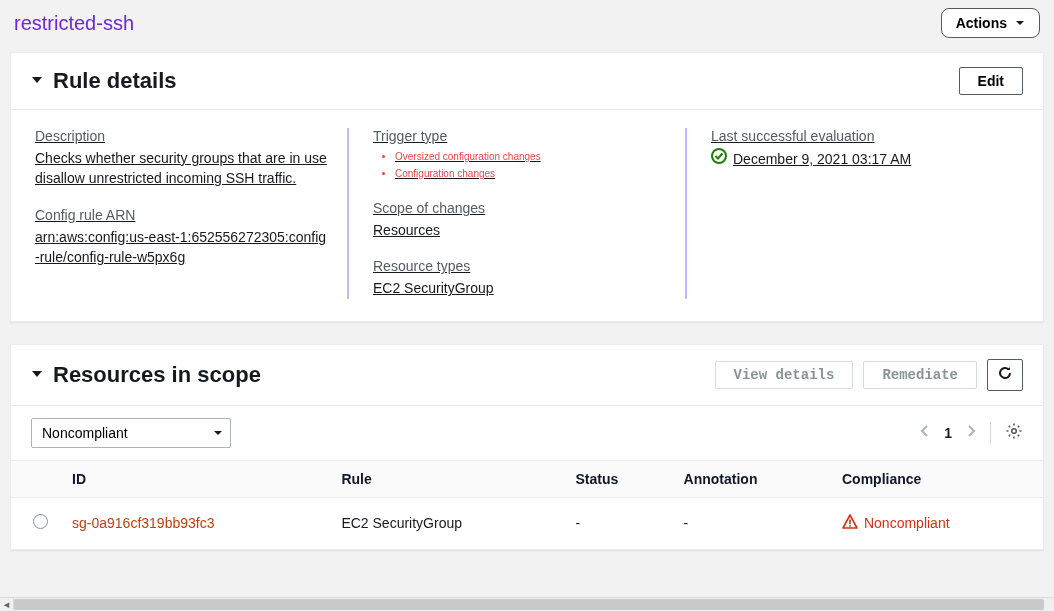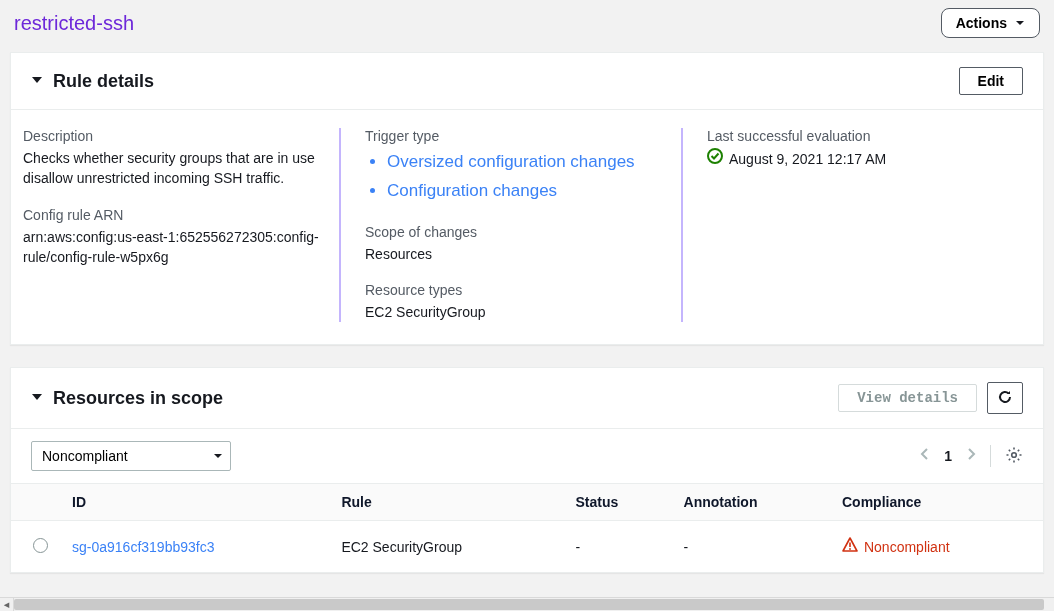--- a/index.html
+++ b/index.html
@@ -55,42 +55,43 @@
   .panel-header-left {
     display: flex;
     align-items: center;
     gap: 10px;
   }
   .collapse-icon {
     display: inline-block;
     color: #16191f;
   }
   .panel-title {
-    font-size: 18px;
+    font-size: 22px;
     font-weight: 700;
   }
   .edit-btn, .secondary-btn {
     background: #fff;
     border: 1px solid #545b64;
     border-radius: 2px;
     padding: 5px 18px;
     font-size: 14px;
     font-weight: 700;
     cursor: pointer;
   }
   .secondary-btn.disabled {
     border-color: #d5dbdb;
     color: #879596;
     cursor: default;
     font-weight: 700;
     font-family: Liberation Mono, monospace;
   }
   .panel-body {
     display: flex;
-    padding: 18px 20px 22px 12px;
+    padding: 18px 20px 22px 24px;
+    text-decoration: underline;
   }
   .col {
     flex: 1;
     padding-right: 20px;
   }
   .col + .col {
     border-left: 2px solid #c4b5fd;
     padding-left: 24px;
   }
   .field-label {
@@ -105,22 +106,22 @@
     margin-bottom: 18px;
   }
   .field-value:last-child { margin-bottom: 0; }
   ul.trigger-list {
     list-style: disc;
     padding-left: 22px;
     margin-top: 2px;
     margin-bottom: 18px;
   }
   ul.trigger-list li {
-    color: #3b82f6;
-    font-size: 17px;
+    color: #ef4444;
+    font-size: 10px;
     line-height: 1.7;
   }
   .eval-row {
     display: flex;
     align-items: center;
     gap: 6px;
   }
   .check-icon {
     color: #1d8102;
   }
@@ -215,21 +216,21 @@
   }
   .radio-circle {
     width: 15px; height: 15px;
     border: 1px solid #879596;
     border-radius: 50%;
     display: inline-block;
     cursor: pointer;
     background: #fff;
   }
   .link {
-    color: #3b82f6;
+    color: #c2410c;
     cursor: pointer;
   }
   .noncompliant {
     color: #d13212;
     display: inline-flex;
     align-items: center;
     gap: 6px;
   }
   .scroll-hint {
     height: 14px;
@@ -311,38 +312,39 @@
       </div>
       <div class="col">
         <div class="field-label">Last successful evaluation</div>
         <div class="field-value eval-row">
           <span class="check-icon">
             <svg width="16" height="16" viewBox="0 0 16 16">
                 <circle cx="8" cy="8" r="7" fill="none" stroke="#1d8102" stroke-width="2"></circle>
                 <path d="M4.5 8 L7 10.5 L11.5 5.5" fill="none" stroke="#1d8102" stroke-width="2"></path>
               </svg>
           </span>
-          <span>August 9, 2021 12:17 AM</span>
+          <span>December 9, 2021 03:17 AM</span>
         </div>
       </div>
     </div>
   </div>
 
   <div class="panel" style="margin-bottom:0;">
     <div class="panel-header">
       <div class="panel-header-left">
         <span class="collapse-icon">
           <svg width="12" height="12" viewBox="0 0 12 12">
               <path d="M1 3 L6 9 L11 3 Z" fill="#16191f"></path>
             </svg>
         </span>
         <span class="panel-title">Resources in scope</span>
       </div>
       <div class="panel-header-actions">
         <button class="secondary-btn disabled">View details</button>
+        <button class="secondary-btn disabled">Remediate</button>
         <button class="icon-btn">
           <span>
             <svg width="16" height="16" viewBox="0 0 16 16">
                 <path d="M13 8a5 5 0 1 1-1.5-3.6" fill="none" stroke="#16191f" stroke-width="2"></path>
                 <path d="M13 2 L13 5 L10 5 Z" fill="#16191f"></path>
               </svg>
           </span>
         </button>
       </div>
     </div>

